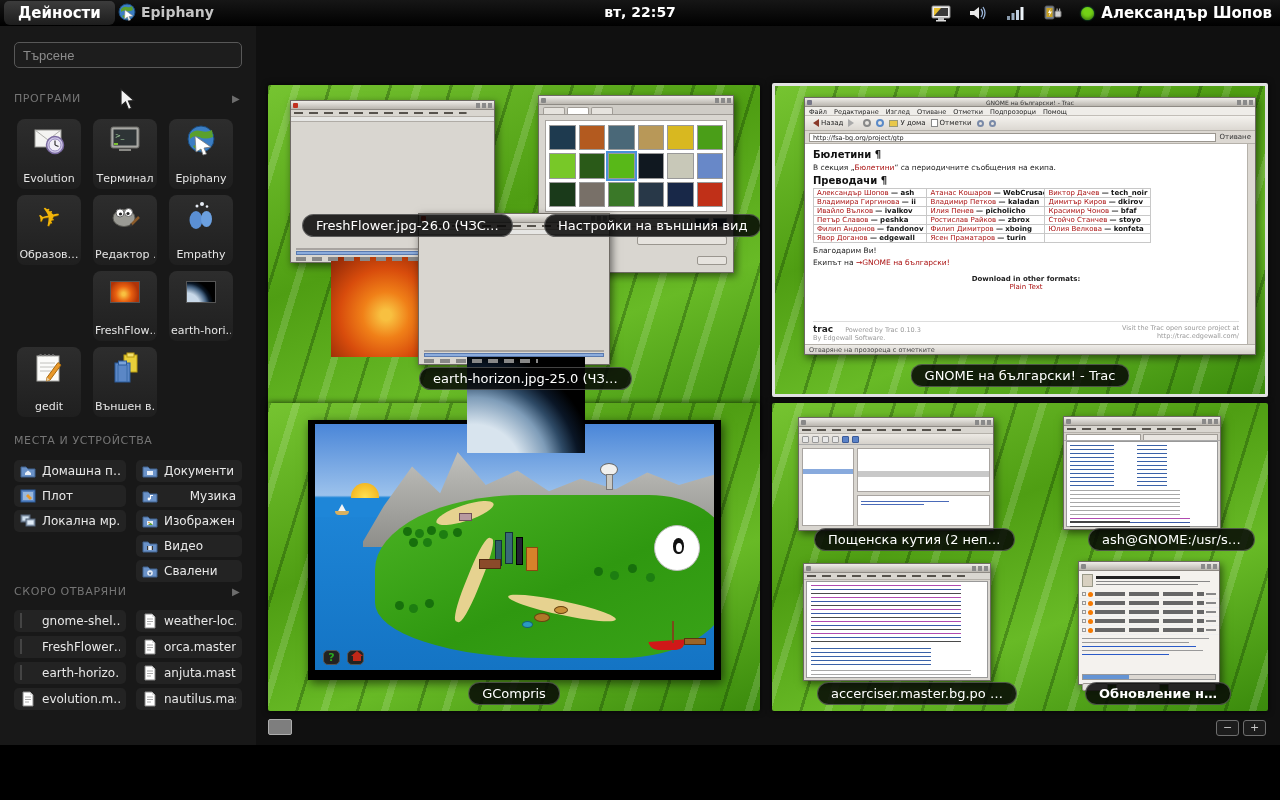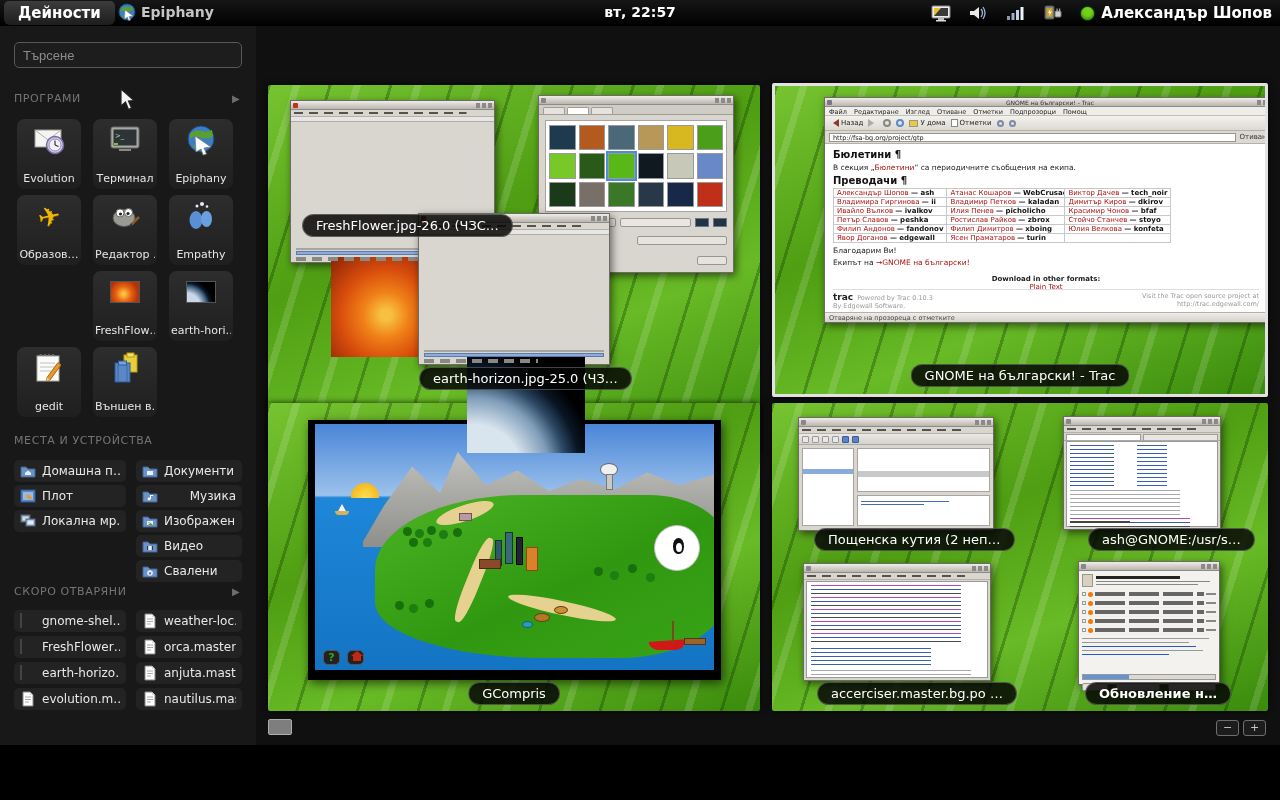--- a/index.html
+++ b/index.html
@@ -96,21 +96,21 @@
   .t-status { position:absolute; left:0; bottom:0; width:100%; height:10px; background:linear-gradient(#efede9,#d5d1cb); border-top:1px solid #b5b1aa; font-size:6.5px; color:#444; padding:0 4px; line-height:10px; white-space:nowrap; overflow:hidden; }
   .t-h1 { font-size:10px; font-weight:bold; color:#111; margin:2px 0; }
   .t-p { font-size:7.5px; color:#222; margin:3px 0; }
   .t-red { color:#aa1111; text-decoration:none; }
   .t-table { border-collapse:collapse; margin:2px 0; }
   .t-table td { border:1px solid #c8c8c8; font-size:7px; padding:0 3px; white-space:nowrap; overflow:hidden; max-width:118px; height:8px; }
   .t-table b { color:#111; }
   .t-dl { text-align:center; margin-top:8px; font-size:7px; }
   .t-dl-h { font-weight:bold; color:#222; }
   .t-footer { position:absolute; left:8px; right:8px; bottom:2px; display:flex; justify-content:space-between; font-size:6.5px; color:#9a9a9a; border-top:1px solid #ddd; padding-top:2px; }
-  .t-logo { font-weight:bold; color:#222; font-size:9px; margin-right:4px; }
+  .t-logo { font-weight:bold; color:#222; font-size:9px; margin-right:12px; }
   .t-f-right { text-align:right; }
 
   
   .gc-win { position:absolute; background:#000; z-index:5; box-shadow:2px 3px 10px rgba(0,0,0,.6); }
   .gc-scene { position:absolute; left:7px; top:4px; right:7px; bottom:10px; overflow:hidden;
     background:linear-gradient(180deg,#4a86d8 0%,#9cc2ec 29%,#1e86d8 30%,#1474c4 100%); }
   .gc-sun { position:absolute; left:9%; top:24%; width:28px; height:28px; border-radius:50%; background:radial-gradient(#ffe050,#f0a810); }
   .gc-sea-mask { position:absolute; left:0; top:30%; width:100%; height:8%; background:#1e86d8; }
   .gc-mtn { position:absolute; left:12%; top:8%; width:88%; height:42%; background:linear-gradient(#c4c4c0,#8e8e8a);
     clip-path:polygon(0 95%,6% 60%,14% 22%,22% 48%,27% 8%,35% 40%,44% 26%,53% 46%,62% 34%,72% 44%,81% 28%,90% 40%,100% 30%,100% 100%,0 100%); }
@@ -575,25 +575,26 @@
         </div>
       <div class="tex-menu"></div>
       <div class="gw-ruler"></div>
       <div class="gw-canvas">
         <div class="gw-img img-earth" style="left:42px; top:6px; width:118px; height:98px;"></div>
       </div>
       <div class="gw-hscroll"></div>
       <div class="gw-status"></div>
     </div>
     <div class="wlabel" style="left:34px; top:129px;">FreshFlower.jpg-26.0 (ЧЗС…</div>
+    <div class="wlabel" style="left:276px; top:129px;">Настройки на външния вид</div>
     <div class="wlabel" style="left:151px; top:282px;">earth-horizon.jpg-25.0 (ЧЗ…</div>
   </div>
 
   <div class="ws ws-active" style="left:772px; top:83px; width:496px; height:314px;">
-    <div class="win" style="left:49px; top:11px; width:452px; height:226px; background:#efede9;">
+    <div class="win" style="left:29px; top:11px; width:452px; height:258px; background:#efede9;">
       <div class="wt"><i class="dotl" style="background:#778;"></i><span>GNOME на български! - Trac</span><i class="btnsr"></i></div>
       <div class="t-menu">
         <span>Файл</span>
         <span>Редактиране</span>
         <span>Изглед</span>
         <span>Отиване</span>
         <span>Отметки</span>
         <span>Подпрозорци</span>
         <span>Помощ</span>
       </div>

